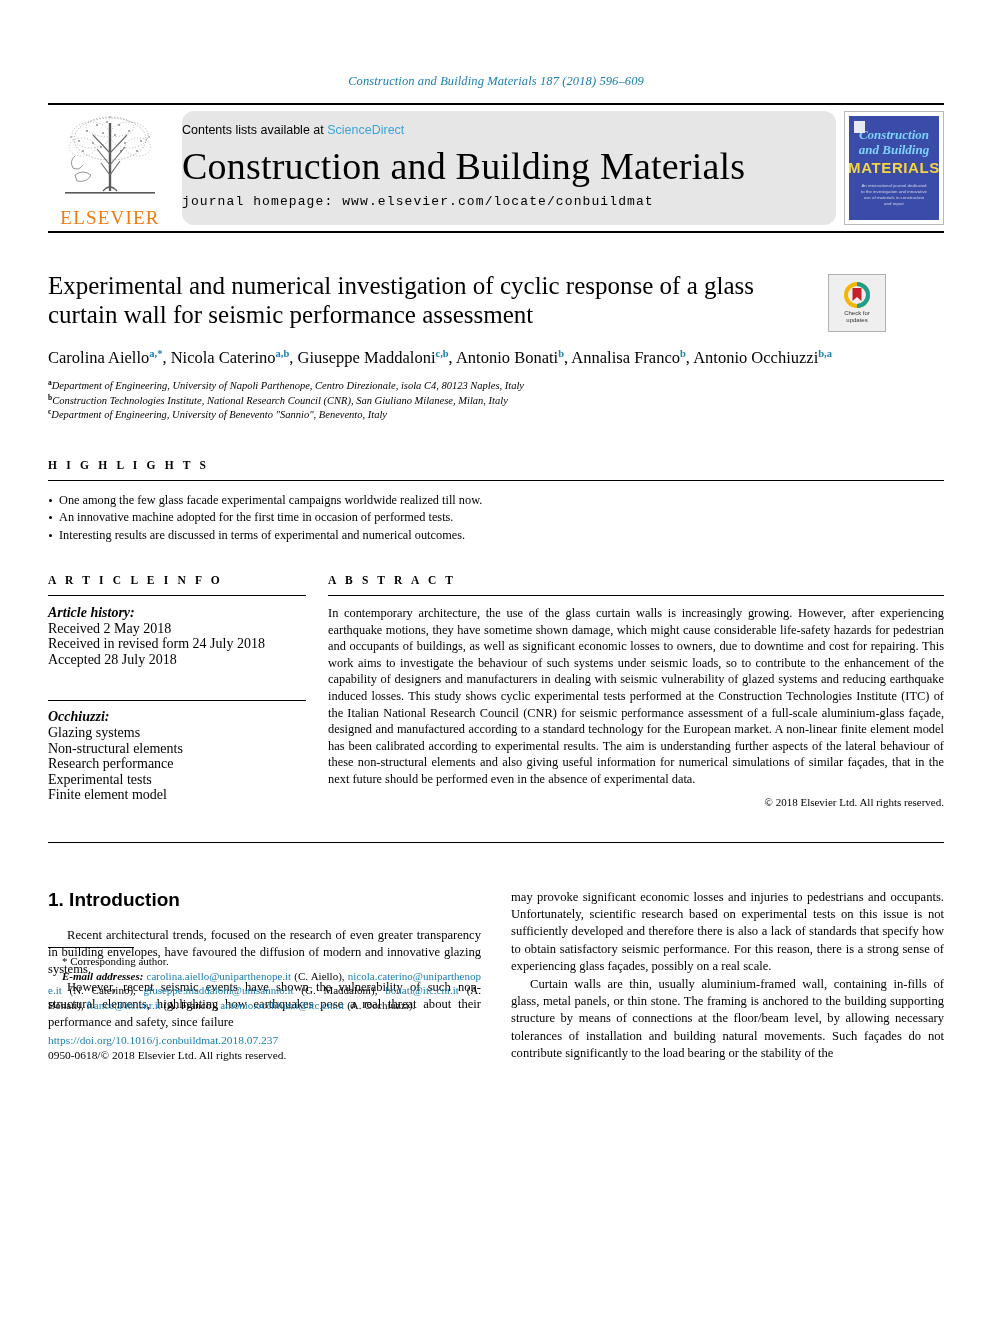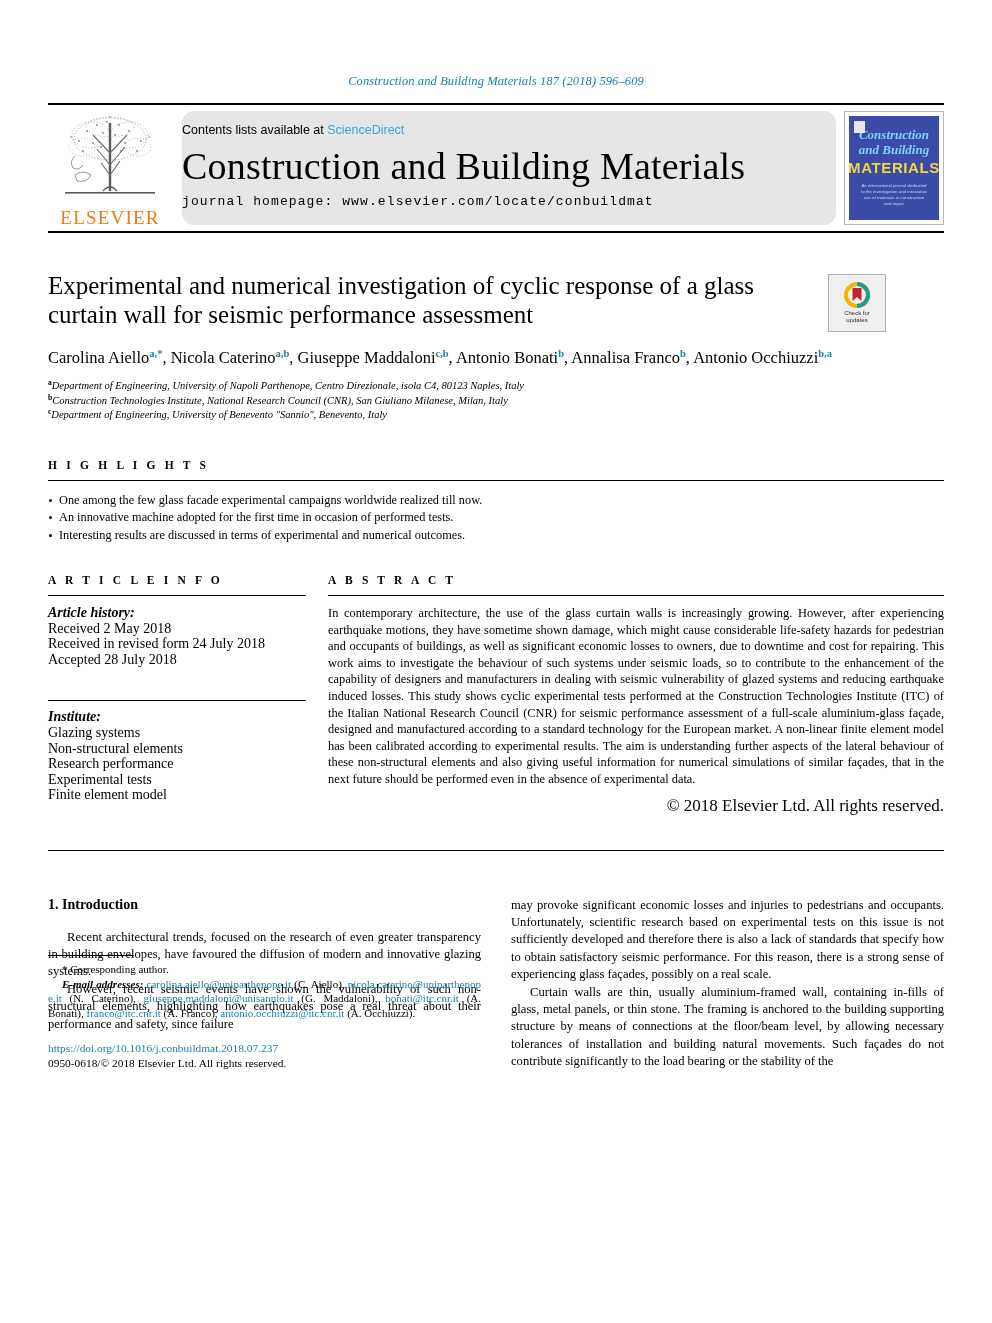--- a/index.html
+++ b/index.html
@@ -295,40 +295,40 @@
   }
   .abstract-body {
     font-family: "Liberation Serif", serif;
     font-size: 12.4px;
     line-height: 16.6px;
     text-align: justify;
   }
   .copyright {
     text-align: right;
     font-family: "Liberation Serif", serif;
-    font-size: 17px;
+    font-size: 11px;
     margin-top: 8px;
   }
 
   .big-rule {
     border-bottom: 1.1px solid #000;
     margin-top: 34px;
   }
 
   
   .body-cols {
     margin-top: 46px;
     display: flex;
     gap: 30px;
   }
   .bcol { flex: 1 1 0; min-width: 0; position: relative; }
   .h1 {
-    font-family: Liberation Serif, serif;
-    font-weight: bold;
-    font-size: 14px;
+    font-family: Liberation Sans, sans-serif;
+    font-weight: bold;
+    font-size: 19px;
     margin-bottom: 16px;
   }
   .para {
     font-family: "Liberation Serif", serif;
     font-size: 12.6px;
     line-height: 17.4px;
     text-align: justify;
     text-indent: 19px;
     margin: 0;
   }
@@ -478,21 +478,21 @@
       <div class="sec-label">A R T I C L E   I N F O</div>
       <div class="ia-rule"></div>
       <div class="info-body">
         <div class="info-head">Article history:</div>
         <div>Received 2 May 2018</div>
         <div>Received in revised form 24 July 2018</div>
         <div>Accepted 28 July 2018</div>
       </div>
       <div class="kw-rule"></div>
       <div class="info-body">
-        <div class="info-head">Institute:</div>
+        <div class="info-head">Occhiuzzi:</div>
         <div>Glazing systems</div>
         <div>Non-structural elements</div>
         <div>Research performance</div>
         <div>Experimental tests</div>
         <div>Finite element model</div>
       </div>
     </div>
 
     <div class="col-abstract">
       <div class="sec-label">A B S T R A C T</div>

